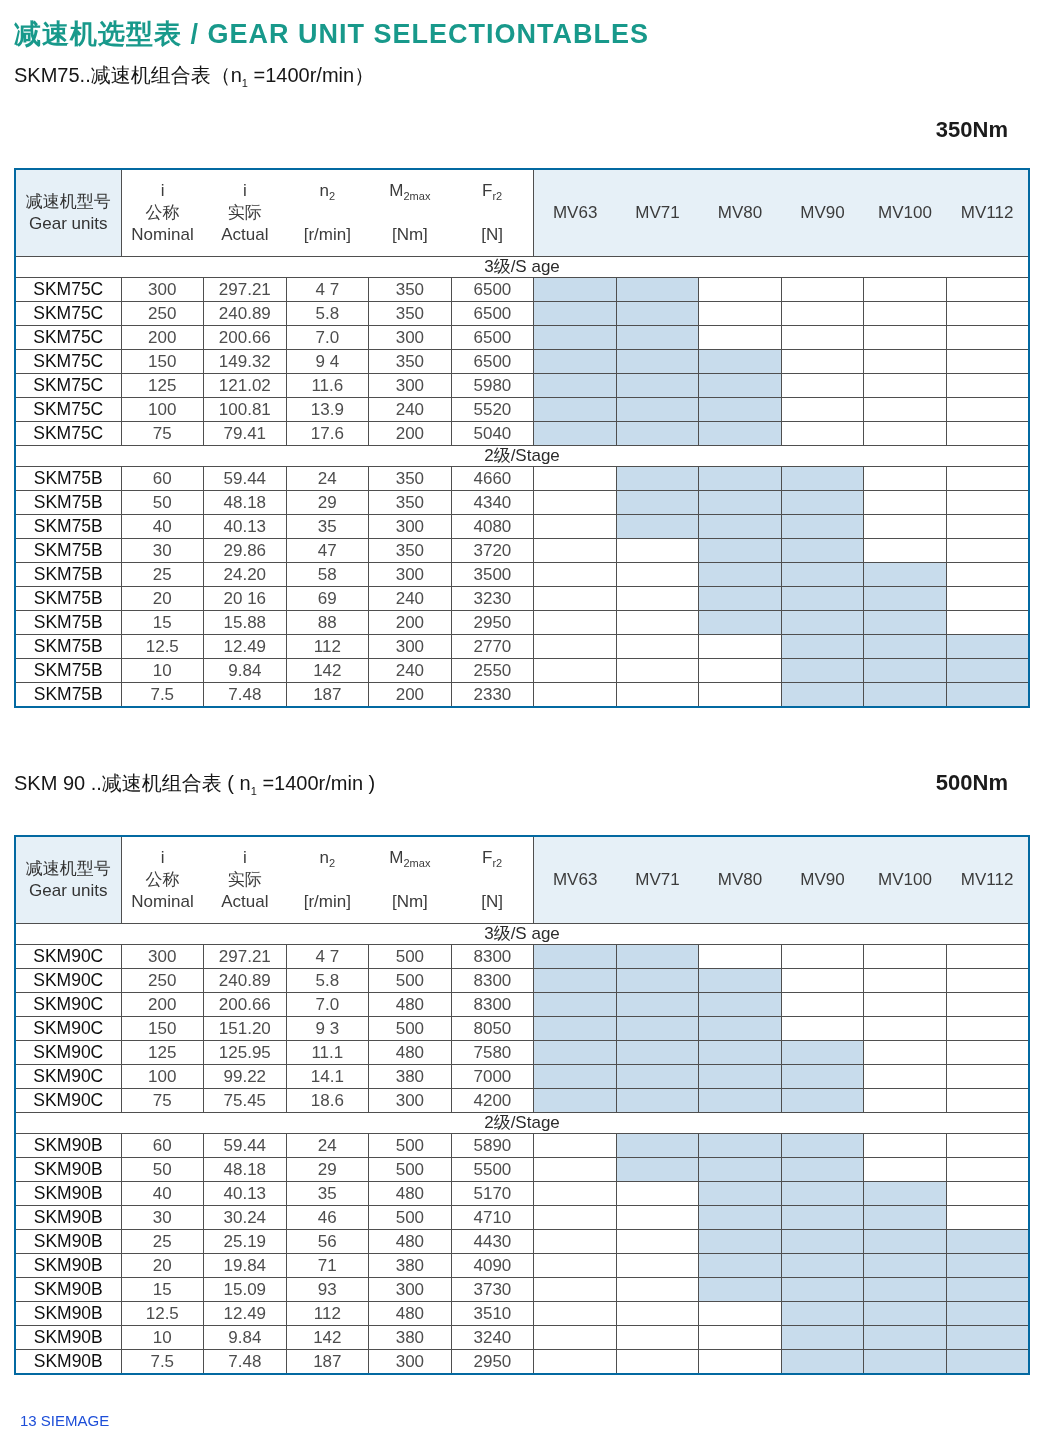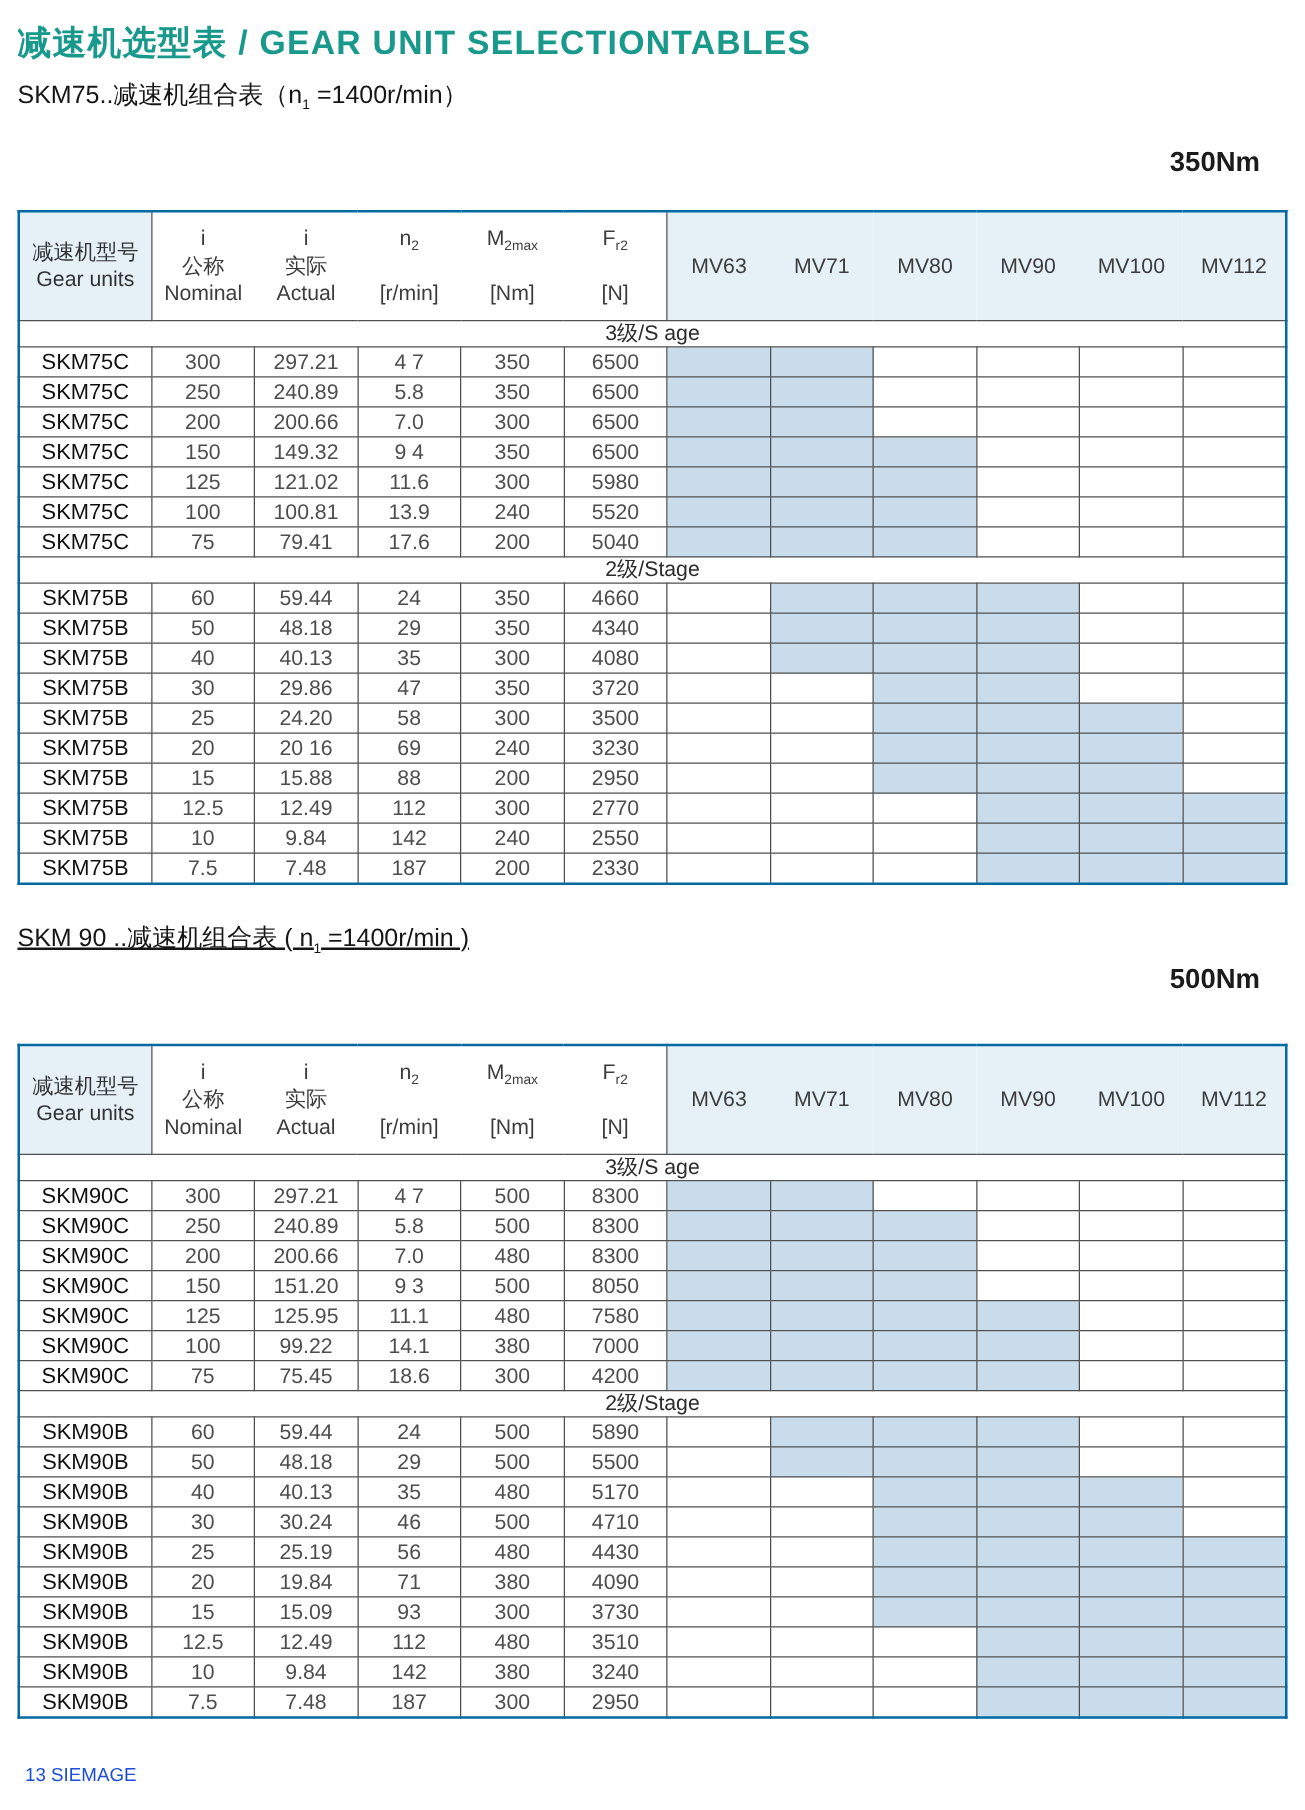--- a/index.html
+++ b/index.html
@@ -7,21 +7,21 @@
   .page{position:relative;width:1044px;height:1448px;background:#fff;overflow:hidden;}
 
   .main-title{position:absolute;left:14px;top:16px;font-size:27px;font-weight:bold;
     color:#18998b;letter-spacing:1px;white-space:nowrap;}
 
   .sub{position:absolute;left:14px;white-space:nowrap;color:#161616;}
   .sub sub{font-size:11px;}
   .b1-zh{top:62px;font-size:20px;}
   .b1-en{top:100px;font-size:20px;letter-spacing:0.3px;}
   .b1-en b{font-size:19px;}
-  .b2-zh{top:737px;font-size:20px;text-decoration:underline;}
+  .b2-zh{top:770px;font-size:20px;}
   .b2-en{top:778px;font-size:20px;}
   .torque{position:absolute;right:36px;font-size:22px;font-weight:bold;color:#1b1b1b;}
   .t1{top:92px;margin-top:25px;}
   .t2{top:770px;}
 
   table.gear{position:absolute;left:14px;width:1016px;border-collapse:collapse;
     table-layout:fixed;border:2px solid #0369a1;}
   .tb1{top:168px;}
   .tb2{top:835px;}
   col.c-model{width:106px;}

